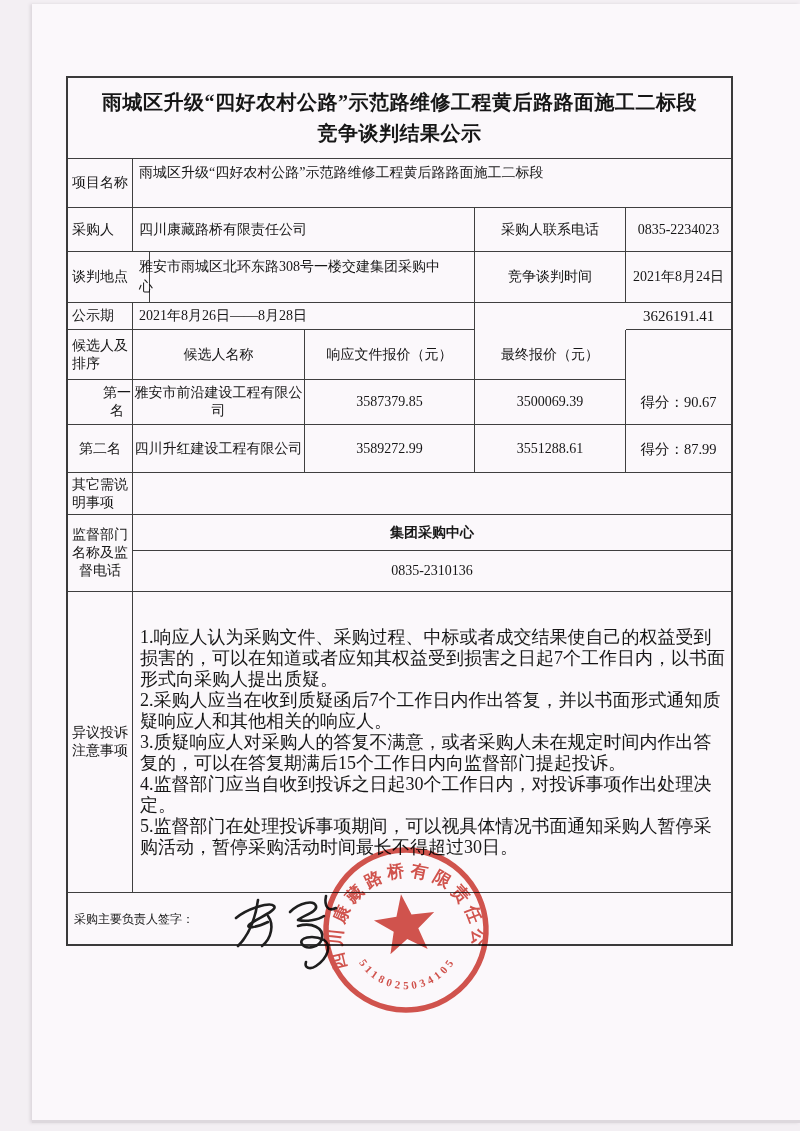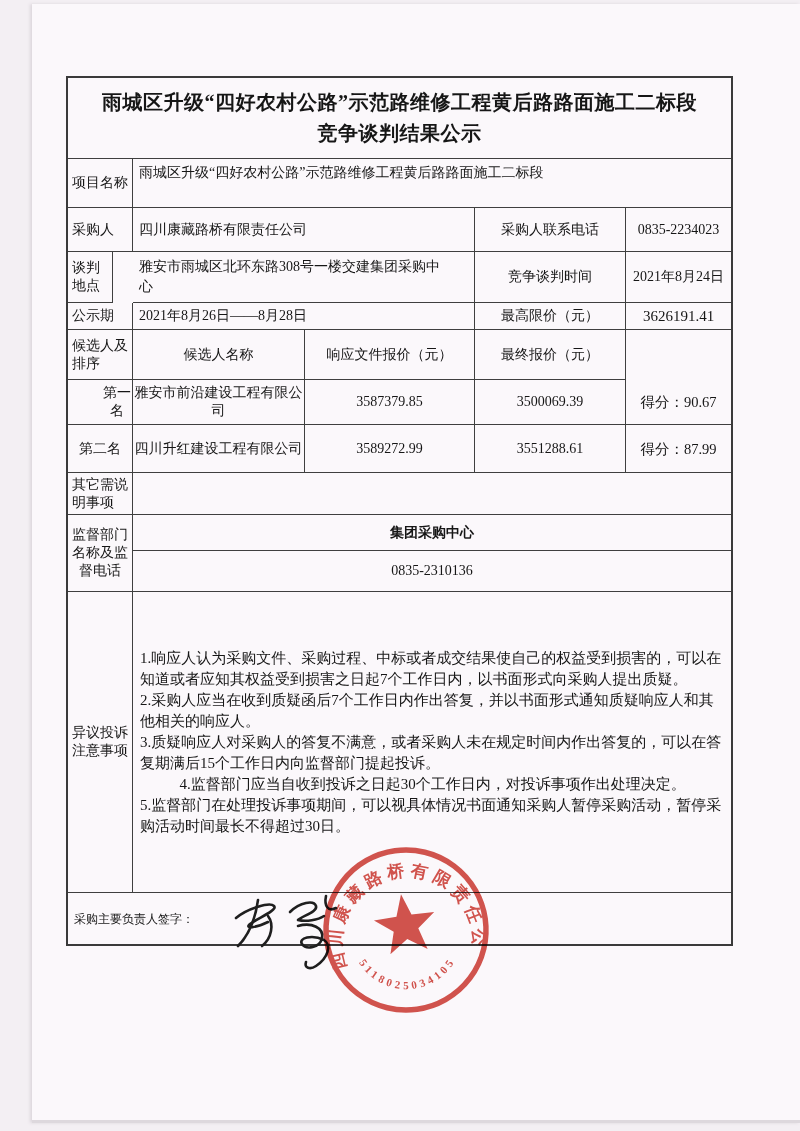--- a/index.html
+++ b/index.html
@@ -37,22 +37,22 @@
   .no-bb{border-bottom:none;}
   .c-center{justify-content:center;text-align:center;}
   .c-top{align-items:flex-start;padding-top:5px;}
   .lab{padding-left:4px;padding-right:2px;}
   .pad{padding-left:6px;padding-right:6px;}
   .title-cell{
     flex-direction:column;justify-content:center;text-align:center;
     font-size:20px;font-weight:700;line-height:31px;letter-spacing:.5px;
   }
   .objection-body{
-    flex-direction:column;justify-content:center;align-items:center;
-    font-size:15px;line-height:21px;padding:0 6px 0 7px;
+    flex-direction:column;justify-content:center;align-items:flex-end;
+    font-size:18px;line-height:21px;padding:0 6px 0 7px;
   }
   .objection-body p{margin:0;}
   .sig-row{font-size:12px;padding-left:6px;align-items:center;}
   .stamp{
     position:absolute;left:316px;top:840px;width:180px;height:180px;
     z-index:6;mix-blend-mode:multiply;opacity:.9;
     transform:rotate(-8deg);
   }
   .signature{
     position:absolute;left:228px;top:888px;width:130px;height:85px;z-index:5;
@@ -74,28 +74,27 @@
   </div>
 
   <div class="cell lab" style="left:0;top:81px;width:65px;height:49px;">项目名称</div>
   <div class="cell pad c-top no-br" style="left:65px;top:81px;width:598px;height:49px;">雨城区升级“四好农村公路”示范路维修工程黄后路路面施工二标段</div>
 
   <div class="cell lab" style="left:0;top:130px;width:65px;height:44px;">采购人</div>
   <div class="cell pad" style="left:65px;top:130px;width:342px;height:44px;">四川康藏路桥有限责任公司</div>
   <div class="cell c-center" style="left:407px;top:130px;width:151px;height:44px;">采购人联系电话</div>
   <div class="cell c-center no-br" style="left:558px;top:130px;width:105px;height:44px;">0835-2234023</div>
 
-  <div class="cell lab" style="left:0;top:174px;width:45px;height:51px;">谈判地点</div>
+  <div class="cell lab" style="left:0;top:174px;width:82px;height:51px;">谈判地点</div>
   <div class="cell" style="left:65px;top:174px;width:342px;height:51px;padding:0 24px 0 6px;line-height:20px;">雅安市雨城区北环东路308号一楼交建集团采购中心</div>
   <div class="cell c-center" style="left:407px;top:174px;width:151px;height:51px;">竞争谈判时间</div>
   <div class="cell c-center no-br" style="left:558px;top:174px;width:105px;height:51px;">2021年8月24日</div>
 
   <div class="cell lab" style="left:0;top:225px;width:65px;height:27px;">公示期</div>
   <div class="cell pad" style="left:65px;top:225px;width:342px;height:27px;">2021年8月26日——8月28日</div>
-  <div class="cell c-center" style="left:407px;top:225px;width:151px;height:27px;">最高限价（元）</div>
   <div class="cell c-center no-br" style="left:558px;top:225px;width:105px;height:27px;font-size:15px;">3626191.41</div>
 
   <div class="cell lab" style="left:0;top:252px;width:65px;height:50px;">候选人及排序</div>
   <div class="cell c-center" style="left:65px;top:252px;width:172px;height:50px;">候选人名称</div>
   <div class="cell c-center" style="left:237px;top:252px;width:170px;height:50px;">响应文件报价（元）</div>
   <div class="cell c-center" style="left:407px;top:252px;width:151px;height:50px;">最终报价（元）</div>
 
   <div class="cell c-center" style="left:0;top:302px;width:65px;height:45px;padding-left:34px;">第一名</div>
   <div class="cell c-center" style="left:65px;top:302px;width:172px;height:45px;">雅安市前沿建设工程有限公司</div>
   <div class="cell c-center" style="left:237px;top:302px;width:170px;height:45px;">3587379.85</div>

